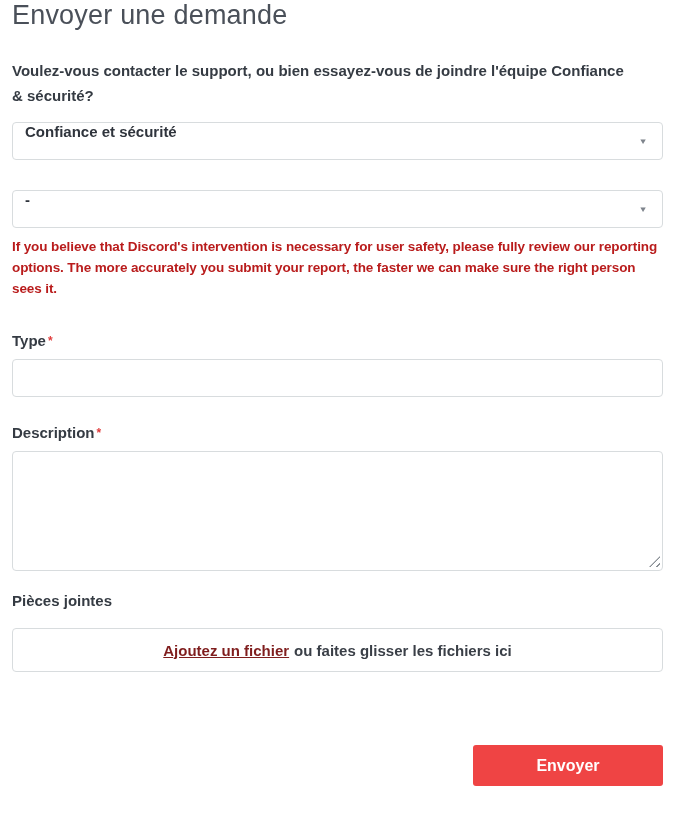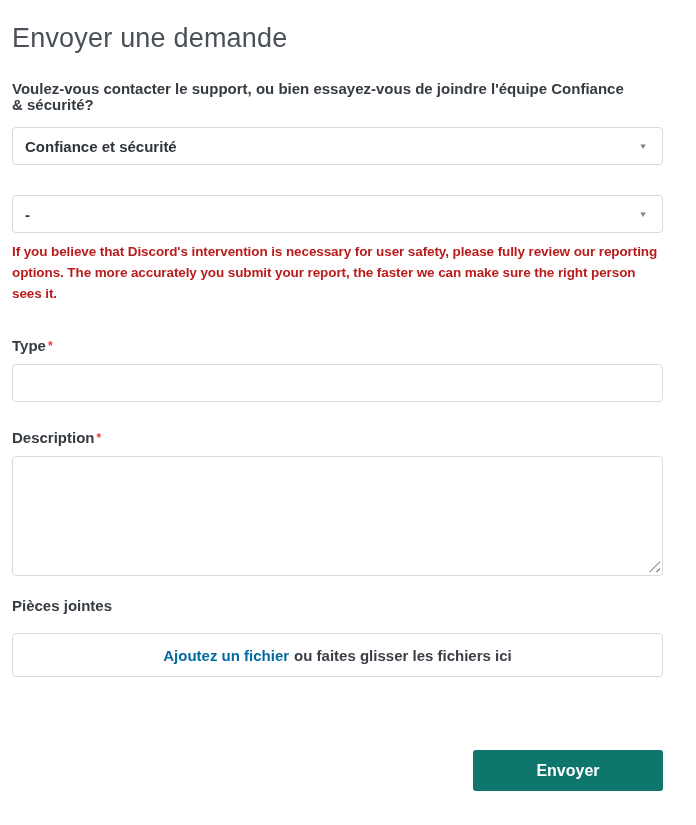--- a/index.html
+++ b/index.html
@@ -18,29 +18,29 @@
   }
   .container {
     width: 651px;
     margin-left: 12px;
   }
   h1.page-title {
     font-size: 27px;
     font-weight: 300;
     color: #4a5059;
     margin: 0;
-    padding-top: 23px;
+    padding-top: 0;
     margin-bottom: 27px;
     letter-spacing: 0.2px;
   }
   .question-label {
     font-size: 15px;
     font-weight: bold;
     color: #353b43;
-    line-height: 16px;
+    line-height: 25px;
     margin: 0 0 14px 0;
     max-width: 625px;
   }
   .field-label {
     font-size: 15px;
     font-weight: bold;
     color: #353b43;
     margin: 0 0 9px 0;
     line-height: 18px;
   }
@@ -50,21 +50,21 @@
     vertical-align: top;
     margin-left: 2px;
     font-weight: bold;
   }
   .select-box {
     height: 36px;
     border: 1px solid #d8dcde;
     border-radius: 4px;
     background: #ffffff;
     display: flex;
-    align-items: center;
+    align-items: flex-start;
     position: relative;
     padding: 0 34px 0 12px;
     font-size: 15px;
     font-weight: bold;
     color: #2f343c;
     cursor: pointer;
     box-sizing: content-box;
   }
   .select-arrow {
     position: absolute;
@@ -134,31 +134,31 @@
     height: 42px;
     display: flex;
     align-items: center;
     justify-content: center;
     font-size: 15px;
     font-weight: bold;
     color: #3a3f47;
     background: #fff;
     cursor: pointer;
   }
-  .upload-link { color: #0369a1; cursor: pointer; }
+  .upload-link { color: #7f1d1d; cursor: pointer; text-decoration: underline; }
   .upload-rest { margin-left: 5px; }
   .submit-row {
     display: flex;
     justify-content: flex-end;
     margin-top: 73px;
   }
   button.submit-btn {
     width: 190px;
     height: 41px;
-    background: #0f766e;
+    background: #ef4444;
     color: #ffffff;
     font-family: "Liberation Sans", sans-serif;
     font-size: 16px;
     font-weight: bold;
     border: none;
     border-radius: 3px;
     cursor: pointer;
   }
   .label-row { line-height: 18px; }
 </style>

